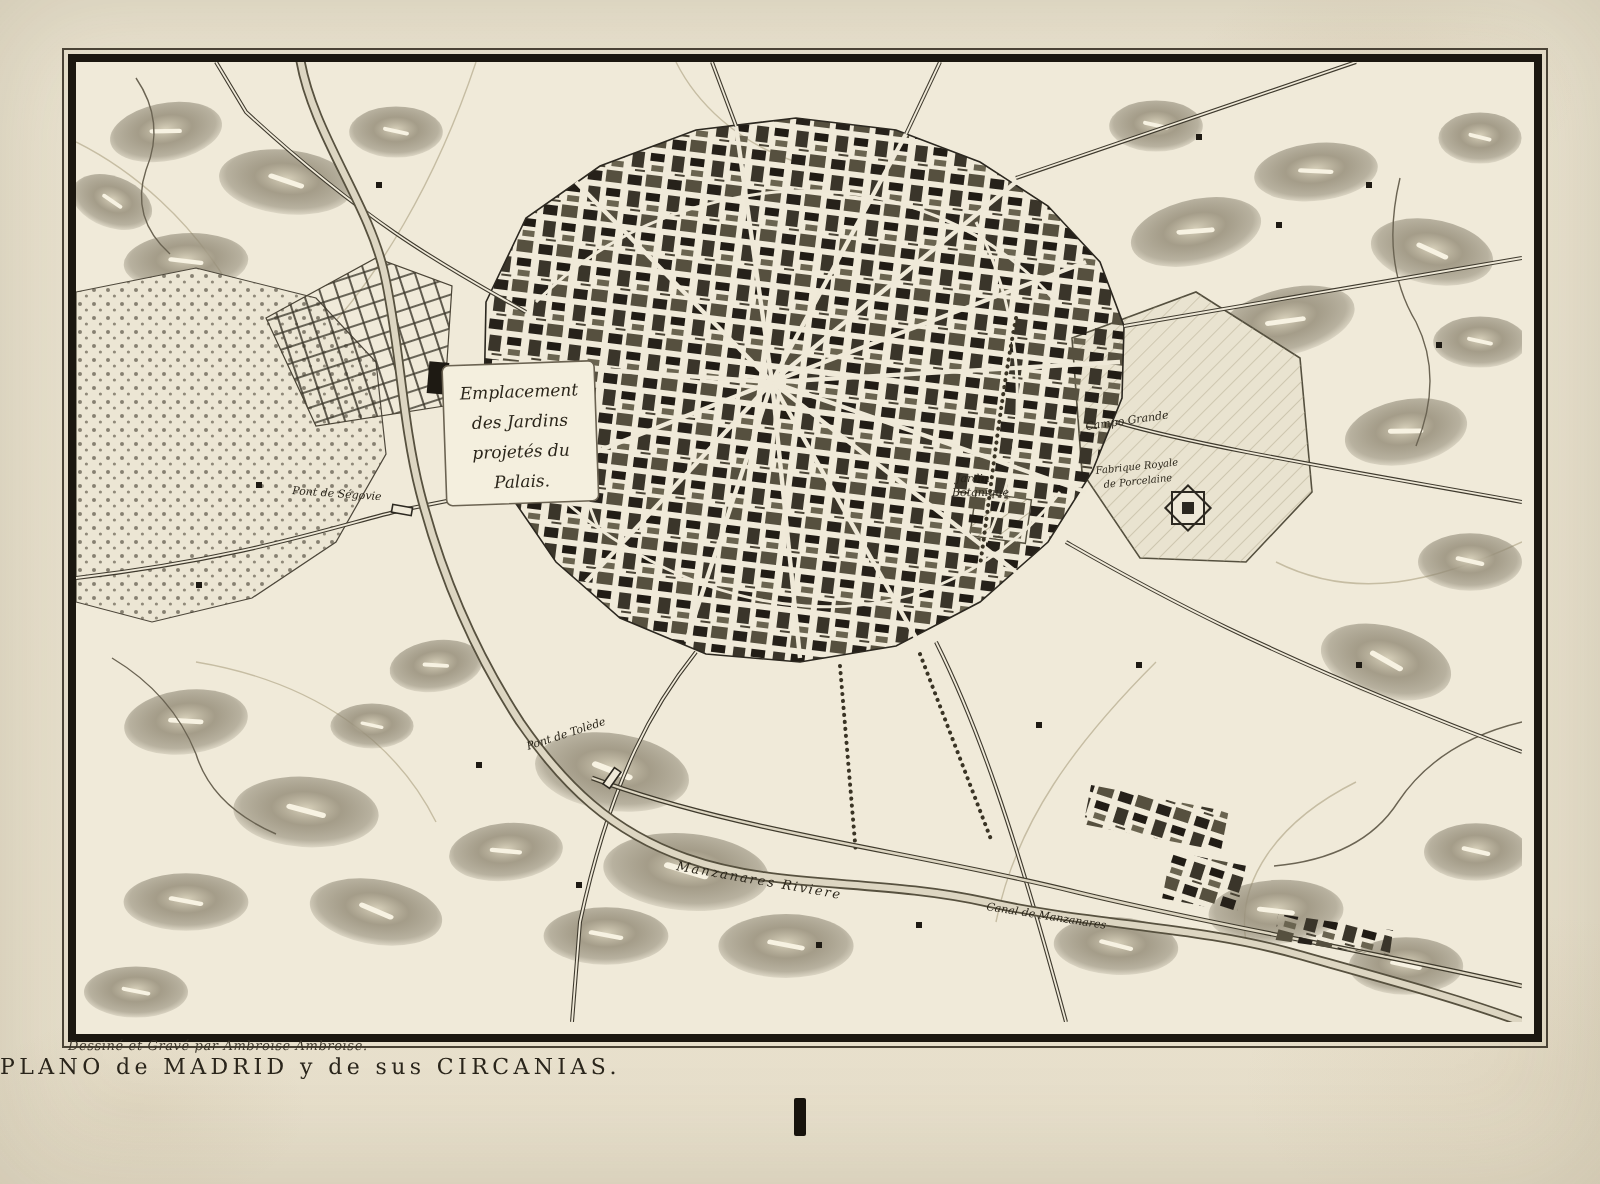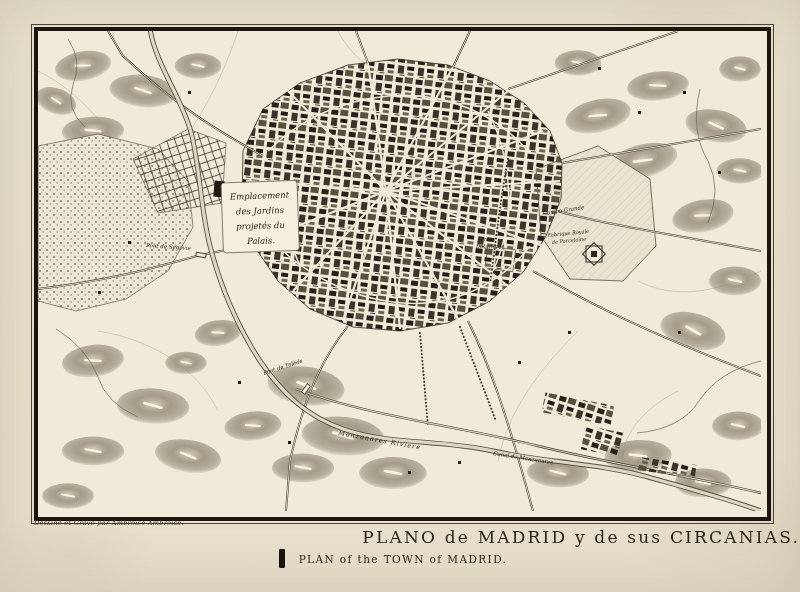--- a/index.html
+++ b/index.html
@@ -9,22 +9,22 @@
       radial-gradient(140px 90px at 690px 45px, rgba(150,120,70,.10), rgba(150,120,70,0) 70%),
       radial-gradient(120px 70px at 70px 555px, rgba(130,105,60,.08), rgba(130,105,60,0) 70%),
       radial-gradient(200px 120px at 760px 540px, rgba(140,115,70,.08), rgba(140,115,70,0) 70%),
       linear-gradient(#eae3d0,#e7dfcb);
     box-shadow: inset 0 0 60px rgba(90,75,45,.18);}
   .frame{position:absolute;left:31px;top:24px;width:737px;height:494px;
     border:1px solid #4a4336;padding:2px;box-sizing:content-box;}
   .frame-inner{width:100%;height:100%;border:4px solid #1b1710;box-sizing:border-box;background:#f0ead9;}
   svg.map{position:absolute;left:38px;top:31px;}
   .credit{position:absolute;left:34px;top:519px;font-size:6.5px;font-style:italic;color:#3d372b;letter-spacing:.3px;}
-  .title1{position:absolute;left:0;top:527px;width:800px;text-align:right;
-    font-size:17px;letter-spacing:2.2px;color:#2a251b;}
+  .title1{position:absolute;left:0;top:527px;width:800px;text-align:left;
+    font-size:11px;letter-spacing:2.2px;color:#2a251b;}
   .title2{position:absolute;left:0;top:550px;width:800px;display:flex;justify-content:center;align-items:center;
     font-size:10.5px;letter-spacing:1.4px;color:#2a251b;}
   .title2 .seg{padding:0 14px;}
   .divider{width:6px;height:17px;background:#17130d;border-radius:1px;box-shadow:0 -1px 0 #17130d,0 1px 0 #17130d;}
   text{font-family:"DejaVu Serif",serif;fill:#2b261b;}
   .lbl{font-style:italic;}
 </style>
 </head>
 <body>
 
@@ -261,16 +261,15 @@
       <text class="lbl" font-size="5" transform="translate(510,206) rotate(-6)">Fabrique Royale</text>
       <text class="lbl" font-size="5" transform="translate(514,213) rotate(-6)">de Porcelaine</text>
     </g>
   </svg>
 
   <div class="credit">Dessiné et Gravé par Ambroise Ambroise.</div>
 
   <div class="title1">PLANO de MADRID y de sus CIRCANIAS.</div>
   <div class="title2">
     <span class="divider"></span>
-    <span class="seg">PLAN of the TOWN of MADRID.</span>
   </div>
 
 </div>
 
 </body></html>

